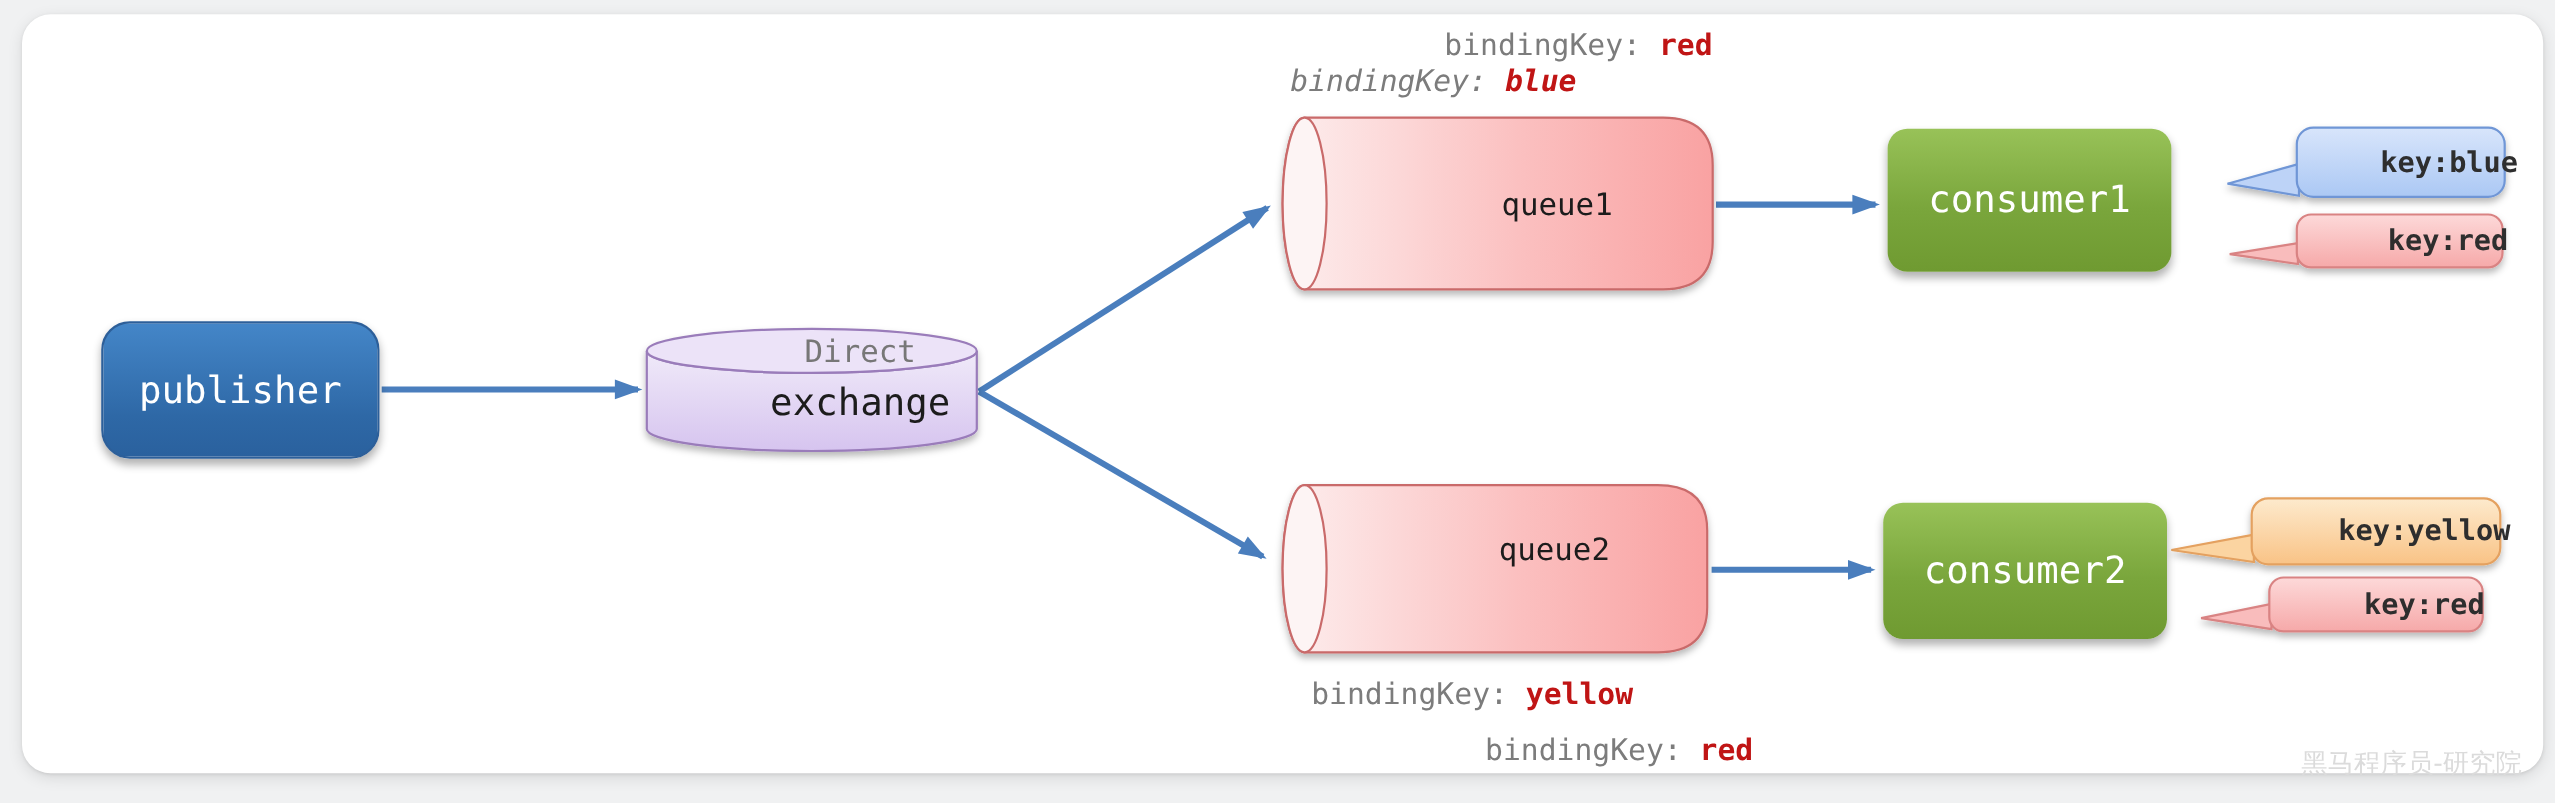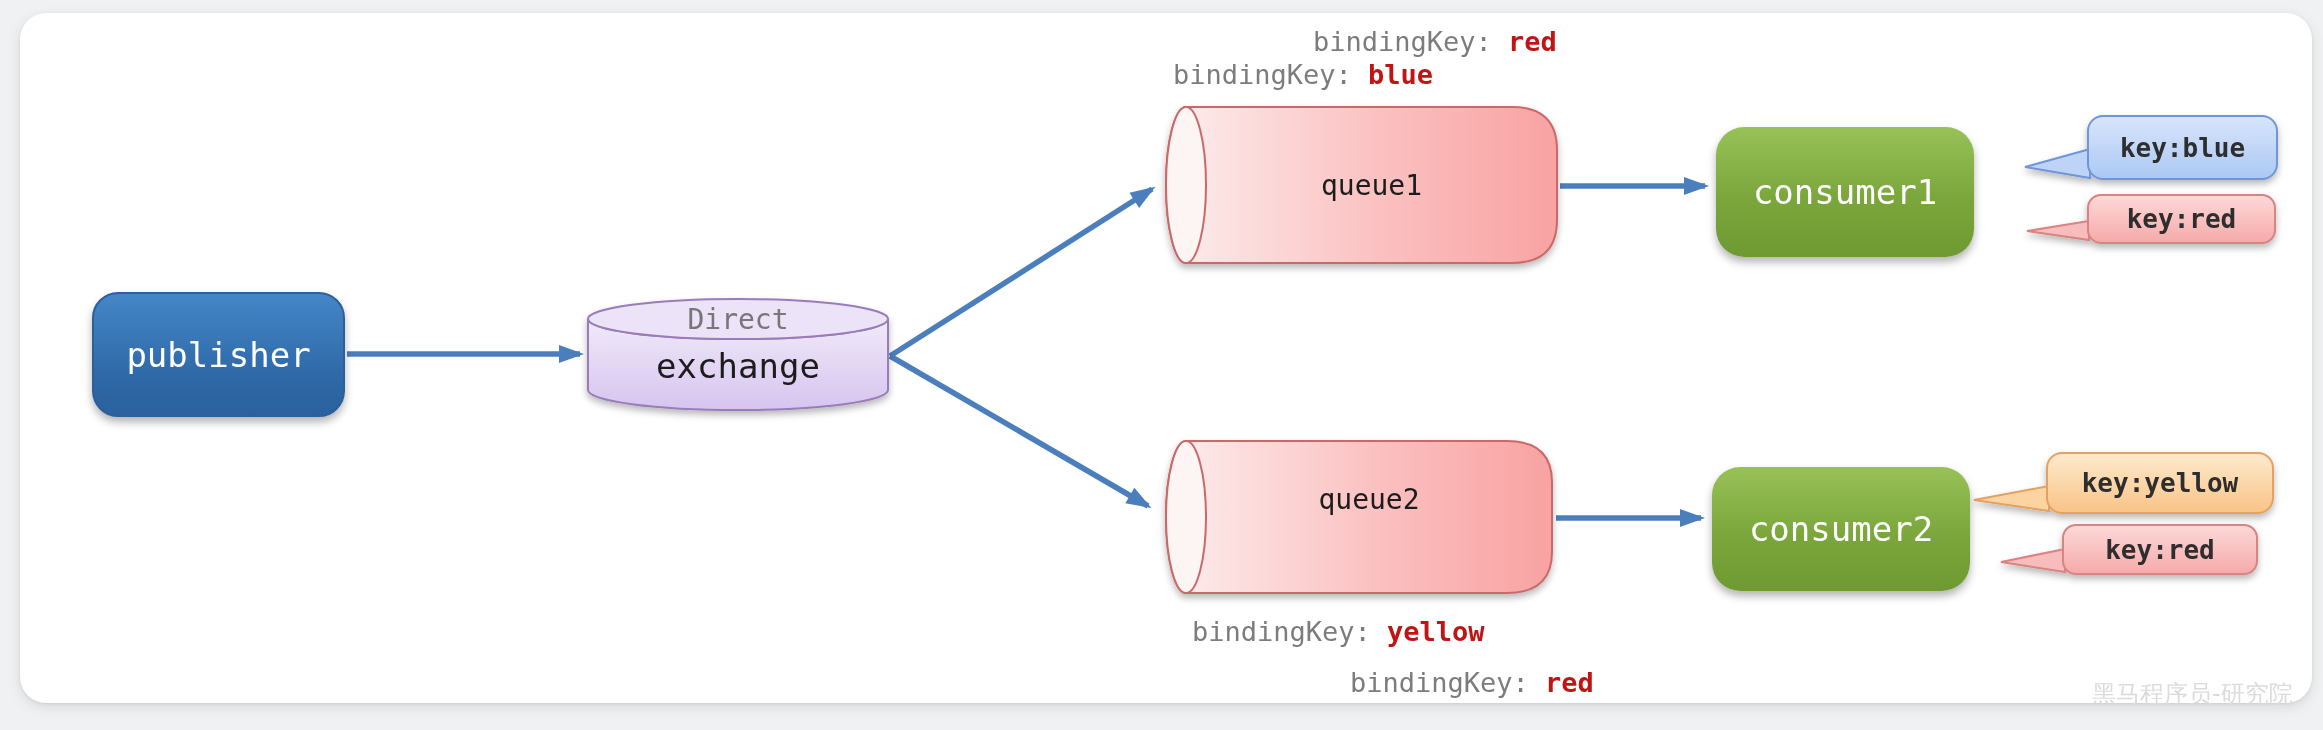--- a/index.html
+++ b/index.html
@@ -8,52 +8,52 @@
     font-family:"DejaVu Sans Mono","Liberation Mono",monospace;
     background:#f0f1f2;
   }
   .card{
     position:absolute;left:20px;top:13px;width:2292px;height:690px;
     background:#ffffff;border-radius:26px;
     box-shadow:0 4px 14px rgba(0,0,0,0.10), 0 1px 3px rgba(0,0,0,0.08);
   }
   svg.layer{position:absolute;left:0;top:0;z-index:2;}
   .lbl{position:absolute;z-index:3;display:flex;align-items:center;justify-content:center;
-       text-align:center;white-space:pre;}
+       text-align:center;white-space:pre;padding-left:44px;}
   .node{position:absolute;z-index:3;display:flex;align-items:center;justify-content:center;
         white-space:pre;}
   .publisher{
     left:92px;top:292px;width:253px;height:125px;border-radius:26px;
     background:linear-gradient(180deg,#4486c8 0%,#2e68a6 70%,#2a619e 100%);
     border:2px solid #2d5f99;box-sizing:border-box;
     box-shadow:0 5px 8px rgba(0,0,0,0.30);
     color:#ffffff;font-size:34px;justify-content:center;
   }
   .consumer{
-    width:258px;border-radius:28px;
+    width:258px;border-radius:18px;
     background:linear-gradient(180deg,#98c258 0%,#7aa63c 55%,#6f9a31 100%);
     box-shadow:0 5px 8px rgba(0,0,0,0.30);
-    color:#ffffff;font-size:34px;margin-top:10px;
+    color:#ffffff;font-size:34px;
   }
   .consumer1{left:1716px;top:117px;height:130px;}
   .consumer2{left:1712px;top:457px;height:124px;}
   .exchange-kind{left:588px;top:301px;width:300px;height:36px;font-size:28px;color:#777777;}
   .exchange-name{left:588px;top:337px;width:300px;height:58px;font-size:34px;color:#1c1c1c;}
   .queue-label{font-size:28px;color:#1c1c1c;}
   .q1{left:1196px;top:108px;width:351px;height:155px;}
   .q2{left:1196px;top:441px;width:346px;height:116px;}
   .tag-label{font-weight:bold;font-size:26px;color:#2e2e2e;}
   .tg0{left:2088px;top:116px;width:189px;height:63px;}
   .tg1{left:2088px;top:195px;width:187px;height:48px;}
   .tg2{left:2047px;top:453px;width:226px;height:60px;}
   .tg3{left:2063px;top:525px;width:194px;height:49px;}
   .bindkey{position:absolute;z-index:3;font-size:27px;color:#7c7c7c;white-space:pre;}
   .bindkey .val{color:#c01515;font-weight:bold;}
   .bk0{left:1313px;top:26px;}
-  .bk1{left:1173px;top:59px;}
+  .bk1{left:1173px;top:59px;font-style:italic;}
   .bk2{left:1192px;top:616px;}
   .bk3{left:1350px;top:667px;}
   .watermark{position:absolute;z-index:4;left:2092px;top:678px;font-size:24px;
     color:#dbdbdb;font-family:"DejaVu Sans","Liberation Sans",sans-serif;white-space:pre;}
 </style>
 </head>
 <body>
 
 <div class="stage">
 

